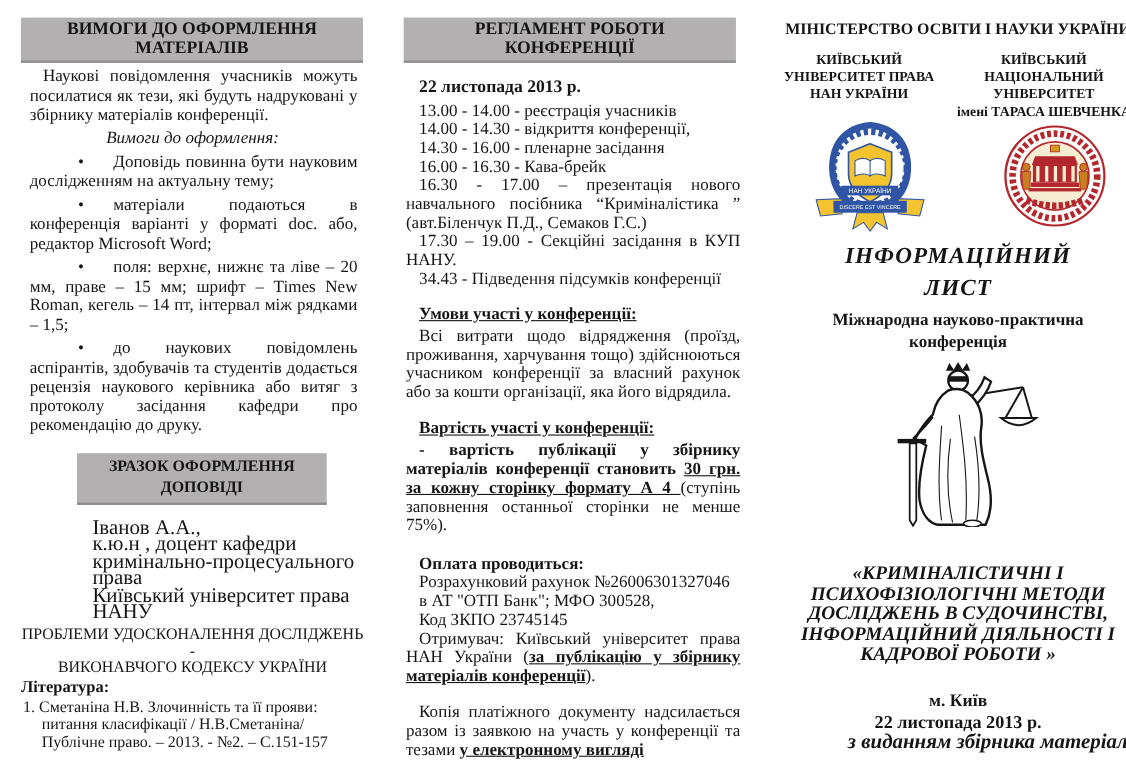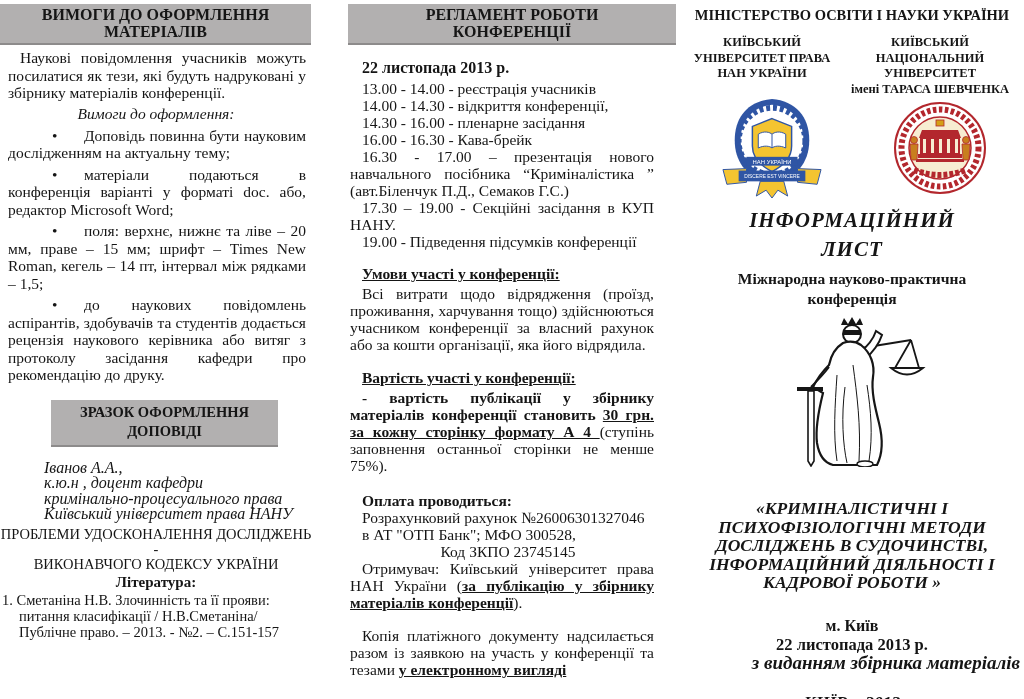--- a/index.html
+++ b/index.html
@@ -1,41 +1,41 @@
 <!DOCTYPE html>
 <html lang="uk"><head>
 <meta charset="utf-8">
 <style>
   html,body{margin:0;padding:0;background:#fff;}
   .page{position:relative;width:1024px;height:699px;background:#fff;overflow:hidden;
         font-family:"Liberation Serif","DejaVu Serif",serif;color:#151515;}
-  .col{position:absolute;top:4px;}
+  .col{position:absolute;top:16px;padding-left:19px;}
   .col1{left:0;width:312px;}
   .col2{left:348px;width:318px;}
   .col3{left:684px;width:336px;}
 
   .graybox{background:#b2b0b0;border-bottom:2px solid #8d8b8b;text-align:center;
            font-weight:bold;}
   .hdr{width:311px;font-size:16px;line-height:17px;padding:2px 0 3px;}
-  .hdr2{width:328px;}
+  .hdr2{width:302px;}
 
   
   .c1body{font-size:15.5px;line-height:17.5px;text-align:justify;margin:0;
           padding:0 6px 0 8px;}
   .ind1{text-indent:12px;}
   .caption-italic{font-style:italic;text-align:center;font-size:15.5px;margin:3px 0 1px;}
   .bullet{text-indent:22px;margin:4px 0 0;}
   .bmark{display:inline-block;width:54px;}
   .b{font-weight:bold;}
   .bu{font-weight:bold;text-decoration:underline;}
   .samplebox{width:227px;margin:16px 0 0 51px;font-size:14.5px;line-height:19px;
              padding:3px 0 4px;border-bottom:2px solid #8d8b8b;}
-  .author{margin:13px 0 0 44px;font-style:italic;font-size:16px;line-height:15.5px;}
+  .author{margin:13px 0 0 65px;font-size:19px;line-height:15.5px;}
   .sample-title{text-align:center;font-size:14.5px;line-height:15px;margin-top:5px;}
-  .lit-head{text-align:center;font-weight:bold;font-size:15px;margin:2px 0 1px;}
+  .lit-head{text-align:left;font-weight:bold;font-size:15px;margin:2px 0 1px;}
   .lit-item{font-size:14.5px;line-height:16px;margin:0;padding-left:19px;text-indent:-17px;}
 
   
   .c2body{font-size:15.5px;line-height:17px;text-align:justify;margin:0;
           padding:0 12px 0 2px;text-indent:12px;}
   .dateh{font-weight:bold;font-size:16px;margin:14px 0 3px;padding-left:14px;}
   .subhead{font-weight:bold;text-decoration:underline;font-size:15.5px;
            margin:15px 0 2px;padding-left:2px;text-indent:12px;}
   .mt16{margin-top:16px;} .mt18{margin-top:18px;}
   .ministry{font-weight:bold;font-size:14.5px;text-align:center;margin-top:3px;}
@@ -99,32 +99,32 @@
       <div>КОНФЕРЕНЦІЇ</div>
     </div>
 
     <p class="dateh">22  листопада 2013 р.</p>
     <p class="c2body">13.00  -  14.00 - реєстрація учасників</p>
     <p class="c2body">14.00  -  14.30 - відкриття конференції,</p>
     <p class="c2body">14.30 -  16.00 - пленарне засідання</p>
     <p class="c2body">16.00  -  16.30 - Кава-брейк</p>
     <p class="c2body">16.30 -   17.00 – презентація нового навчального посібника “Криміналістика ”   (авт.Біленчук П.Д., Семаков Г.С.)</p>
     <p class="c2body">17.30 – 19.00 - Секційні засідання в КУП НАНУ.</p>
-    <p class="c2body">19.00 -  Підведення підсумків конференції</p>
+    <p class="c2body">34.43 -  Підведення підсумків конференції</p>
 
     <p class="subhead">Умови участі у конференції:</p>
     <p class="c2body">Всі витрати щодо відрядження (проїзд, проживання, харчування тощо) здійснюються учасником конференції за власний рахунок або за кошти організації, яка його відрядила.</p>
 
     <p class="subhead mt16">Вартість участі у конференції:</p>
     <p class="c2body"><span class="b">- вартість публікації у збірнику матеріалів конференції становить </span><span class="bu">30 грн. за кожну сторінку формату А 4 </span><span>(ступінь заповнення останньої сторінки не менше 75%).</span></p>
 
     <p class="c2body b mt18">Оплата проводиться:</p>
     <p class="c2body" style="text-align:left">Розрахунковий рахунок №26006301327046</p>
     <p class="c2body" style="text-align:left">в АТ "ОТП Банк"; МФО 300528,</p>
-    <p class="c2body" style="text-align:center">Код ЗКПО 23745145</p>
+    <p class="c2body" style="text-align:left">Код ЗКПО 23745145</p>
     <p class="c2body"><span>Отримувач: Київський університет права НАН  України  (</span><span class="bu">за  публікацію  у  збірнику матеріалів конференції</span><span>).</span></p>
 
     <p class="c2body mt16"><span>Копія платіжного документу надсилається разом із заявкою на участь у конференції та тезами </span><span class="bu">у електронному вигляді</span></p>
   </section>
 
   <section class="col col3">
     <div class="ministry">МІНІСТЕРСТВО ОСВІТИ І НАУКИ УКРАЇНИ</div>
 
     <div class="unirow">
       <div class="unicell left">

